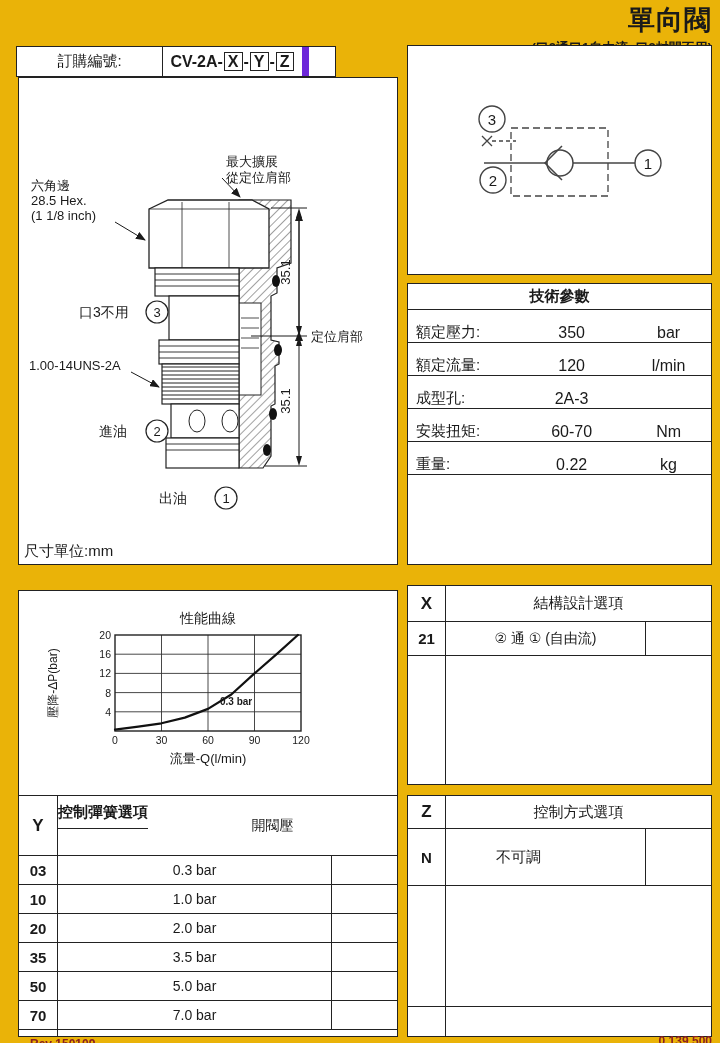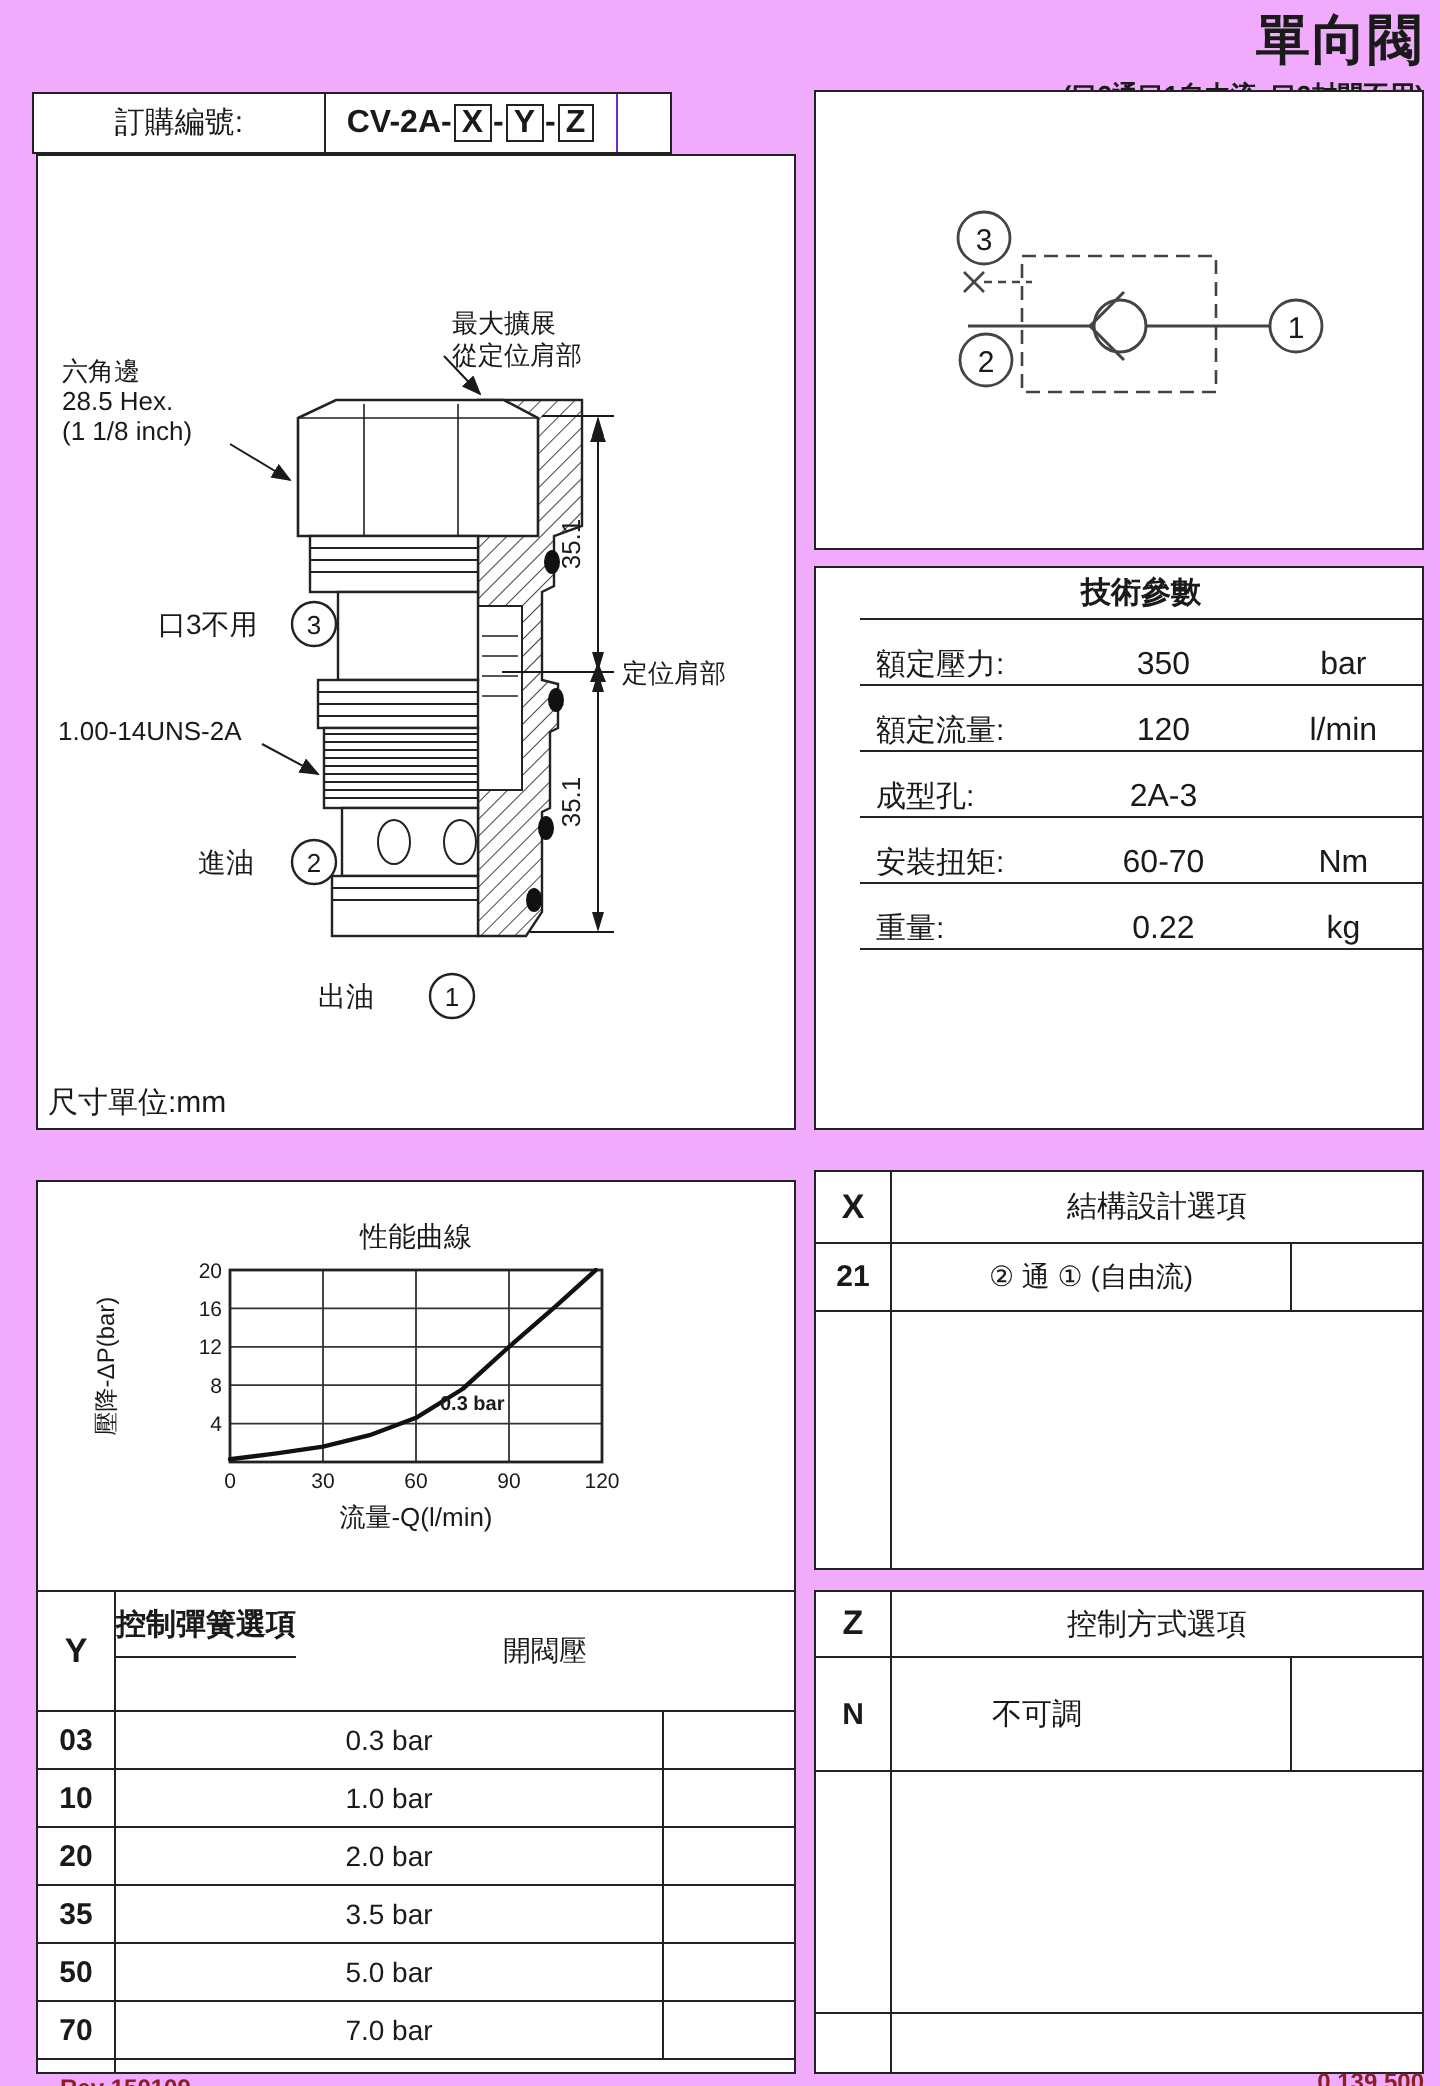--- a/index.html
+++ b/index.html
@@ -1,41 +1,41 @@
 <!DOCTYPE html>
 <html><head>
 <meta charset="utf-8">
 <style>
   * { margin:0; padding:0; box-sizing:border-box; }
   html,body { background:#fff; }
   body { font-family:"Liberation Sans","DejaVu Sans",sans-serif; color:#1a1a1a; }
-  #page { position:relative; width:720px; height:1043px; background:#f0abfc; overflow:hidden; }
+  #page { position:relative; width:720px; height:1043px; background:#eab308; overflow:hidden; }
 
   .box { position:absolute; border:1px solid #222; background:#fff; }
 
   
   .title-wrap { position:absolute; top:2px; right:8px; text-align:right; }
   .main-title { font-size:27px; font-weight:bold; letter-spacing:1px; }
   .sub-title  { font-size:13px; font-weight:bold; margin-top:1px; }
 
   
   #order-box { left:16px; top:46px; width:320px; height:31px; display:flex; }
   #order-box .cell { display:flex; align-items:center; justify-content:center; height:100%; }
   #order-label { width:146px; font-size:15px; border-right:1px solid #222; }
-  #order-value { width:146px; font-size:16px; font-weight:bold; border-right:1px solid #6d28d9; white-space:nowrap; }
+  #order-value { width:146px; font-size:16px; font-weight:bold; border-right:7px solid #6d28d9; white-space:nowrap; }
   #order-tail  { flex:1; }
   .code-box { display:inline-block; border:1.5px solid #222; padding:0 3px; margin:0 1px; line-height:17px; }
 
   
   #drawing-box   { left:18px;  top:77px;  width:380px; height:488px; }
   #schematic-box { left:407px; top:45px;  width:305px; height:230px; }
   #chart-box     { left:18px;  top:590px; width:380px; height:243px; }
 
   
-  #tech-box { left:407px; top:283px; width:305px; height:282px;padding-left:22px; }
+  #tech-box { left:407px; top:283px; width:305px; height:282px; }
   #tech-box .t-header { height:26px; display:flex; align-items:center; justify-content:center;
                         font-size:15px; font-weight:bold; border-bottom:1px solid #222; }
   #tech-box .t-row { height:33px; display:flex; align-items:flex-end; border-bottom:1px solid #222; font-size:15px; }
   #tech-box .t-label { width:36%; padding-left:8px; }
   #tech-box .t-value { width:36%; text-align:center; font-size:16px; }
   #tech-box .t-unit  { width:28%; text-align:center; font-size:16px; }
 
   
   .opt-header { display:flex; border-bottom:1px solid #222; }
   .opt-code-col { display:flex; align-items:center; justify-content:center;

